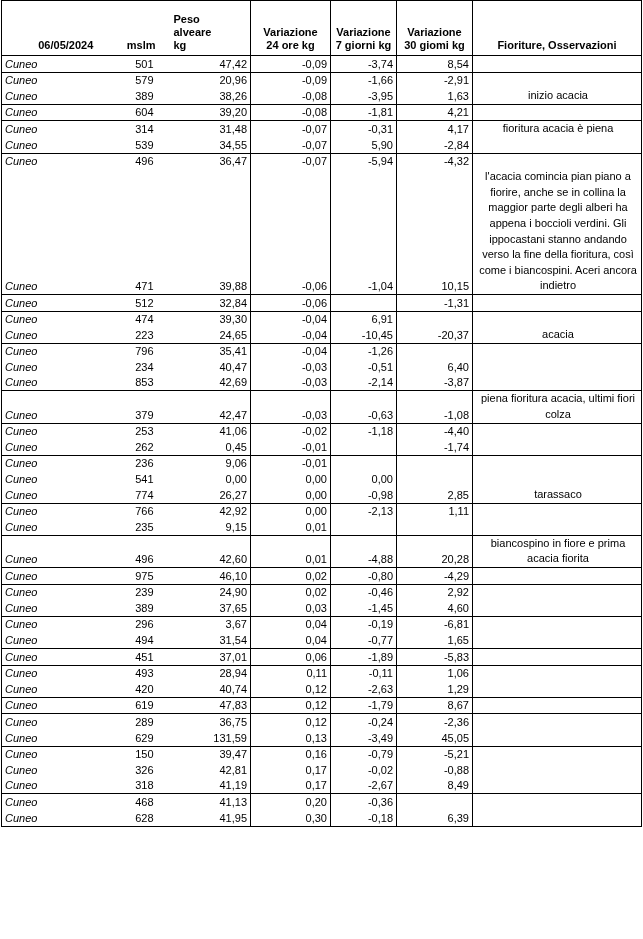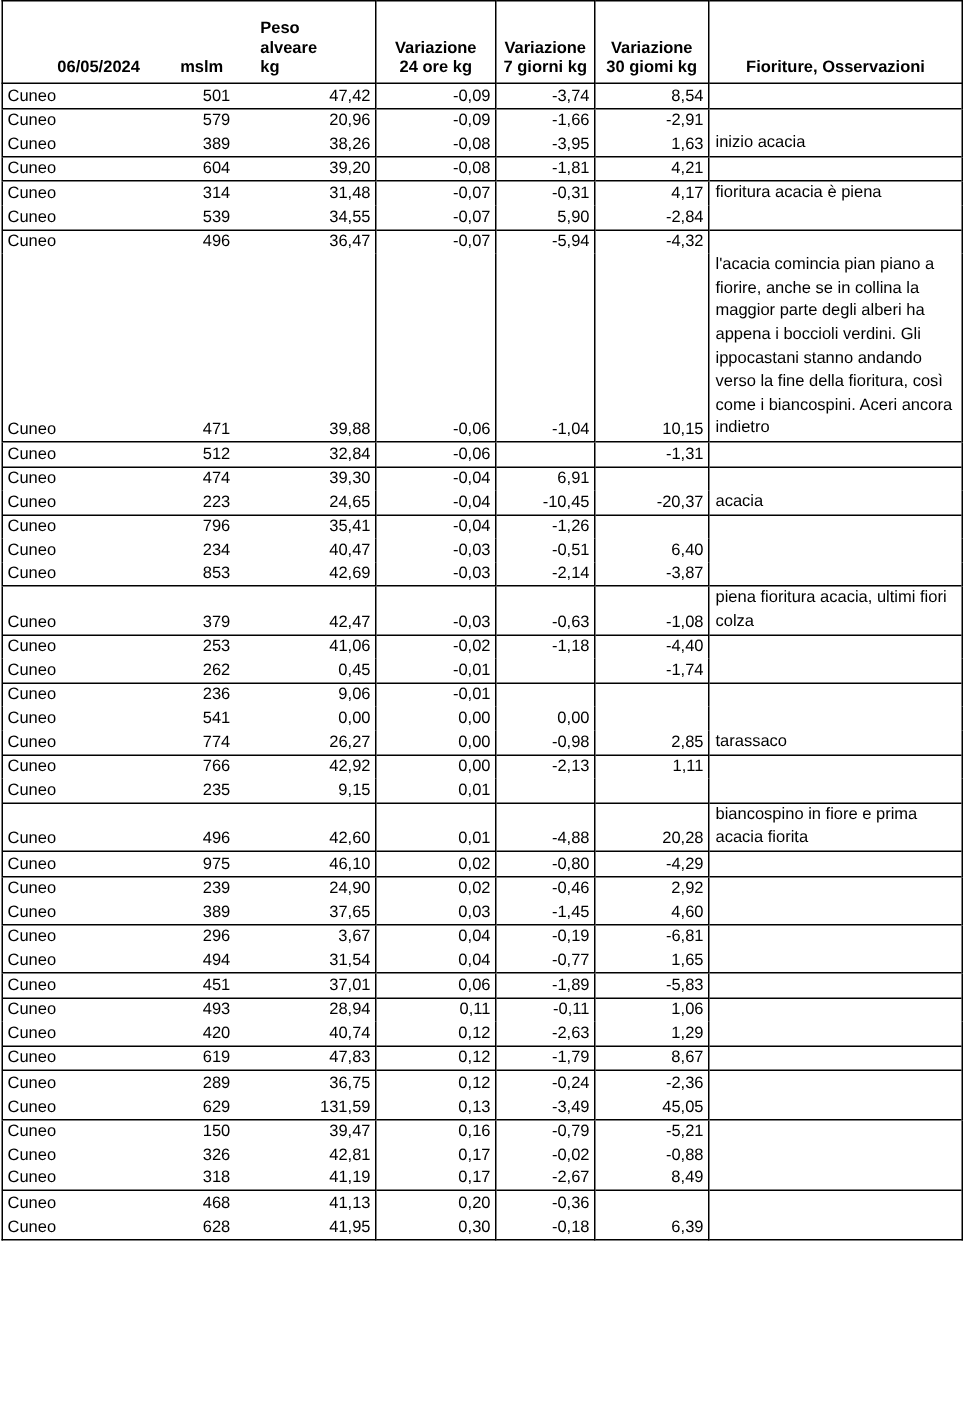--- a/index.html
+++ b/index.html
@@ -8,28 +8,28 @@
   table { border-collapse:collapse; table-layout:fixed; width:640px; font-size:11px; }
   col.c-loc { width:110px; }
   col.c-alt { width:60px; }
   col.c-peso { width:79px; }
   col.c-v24 { width:80px; }
   col.c-v7 { width:66px; }
   col.c-v30 { width:76px; }
   col.c-note { width:169px; }
   thead th { font-weight:bold; vertical-align:bottom; line-height:13px; padding:0 2px 3px 2px; border-top:1px solid #000; border-bottom:1.5px solid #000; font-size:11px; }
   thead th.h-date { padding-left:20px; }
-  thead th.h-alt { text-align:center; padding-right:16px; }
+  thead th.h-alt { text-align:right; padding-right:16px; }
   thead th.h-peso { text-align:left; padding-right:3px; }
   th, td { overflow:hidden; }
   td { height:15.6px; line-height:15px; padding:0 3px; white-space:nowrap; vertical-align:bottom; }
-  td.loc { text-align:left; padding-left:3px; }
+  td.loc { text-align:left; padding-left:3px;font-style:italic; }
   td.num { text-align:right; }
   td.alt { padding-right:18px; }
-  td.note { text-align:left; white-space:normal; line-height:15.6px; padding-left:4px; padding-right:2px; }
+  td.note { text-align:center; white-space:normal; line-height:15.6px; padding-left:4px; padding-right:2px; }
   .br { border-right:1px solid #000; }
   tr.grp-start td { border-top:1.5px solid #000; }
   tr.last td { border-bottom:1.5px solid #000; }
   th.first, td.first { border-left:1.5px solid #000; }
   th.lastc, td.lastc { border-right:1.5px solid #000; }
 </style>
 </head>
 <body>
 
 <div class="sheet">

